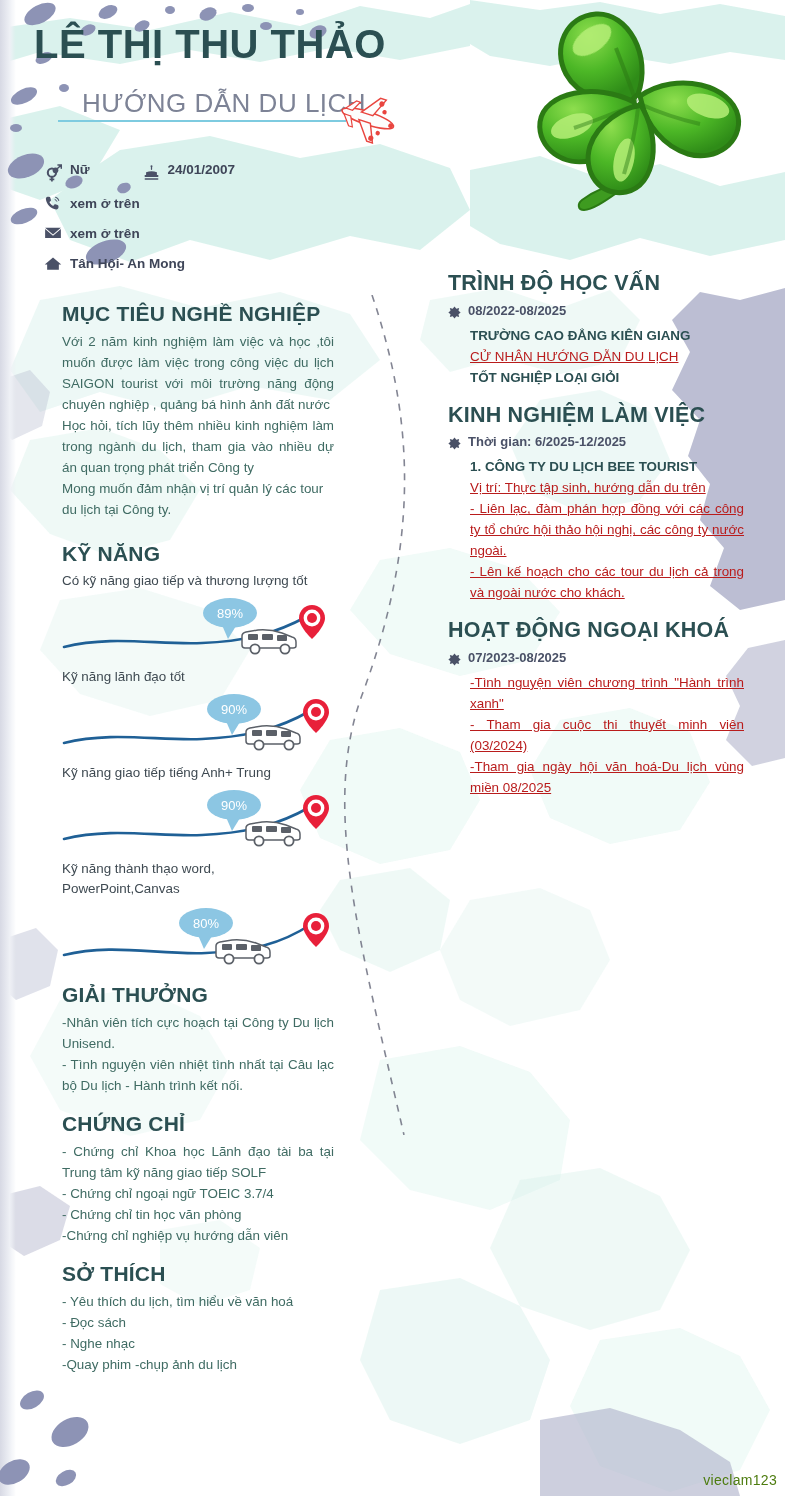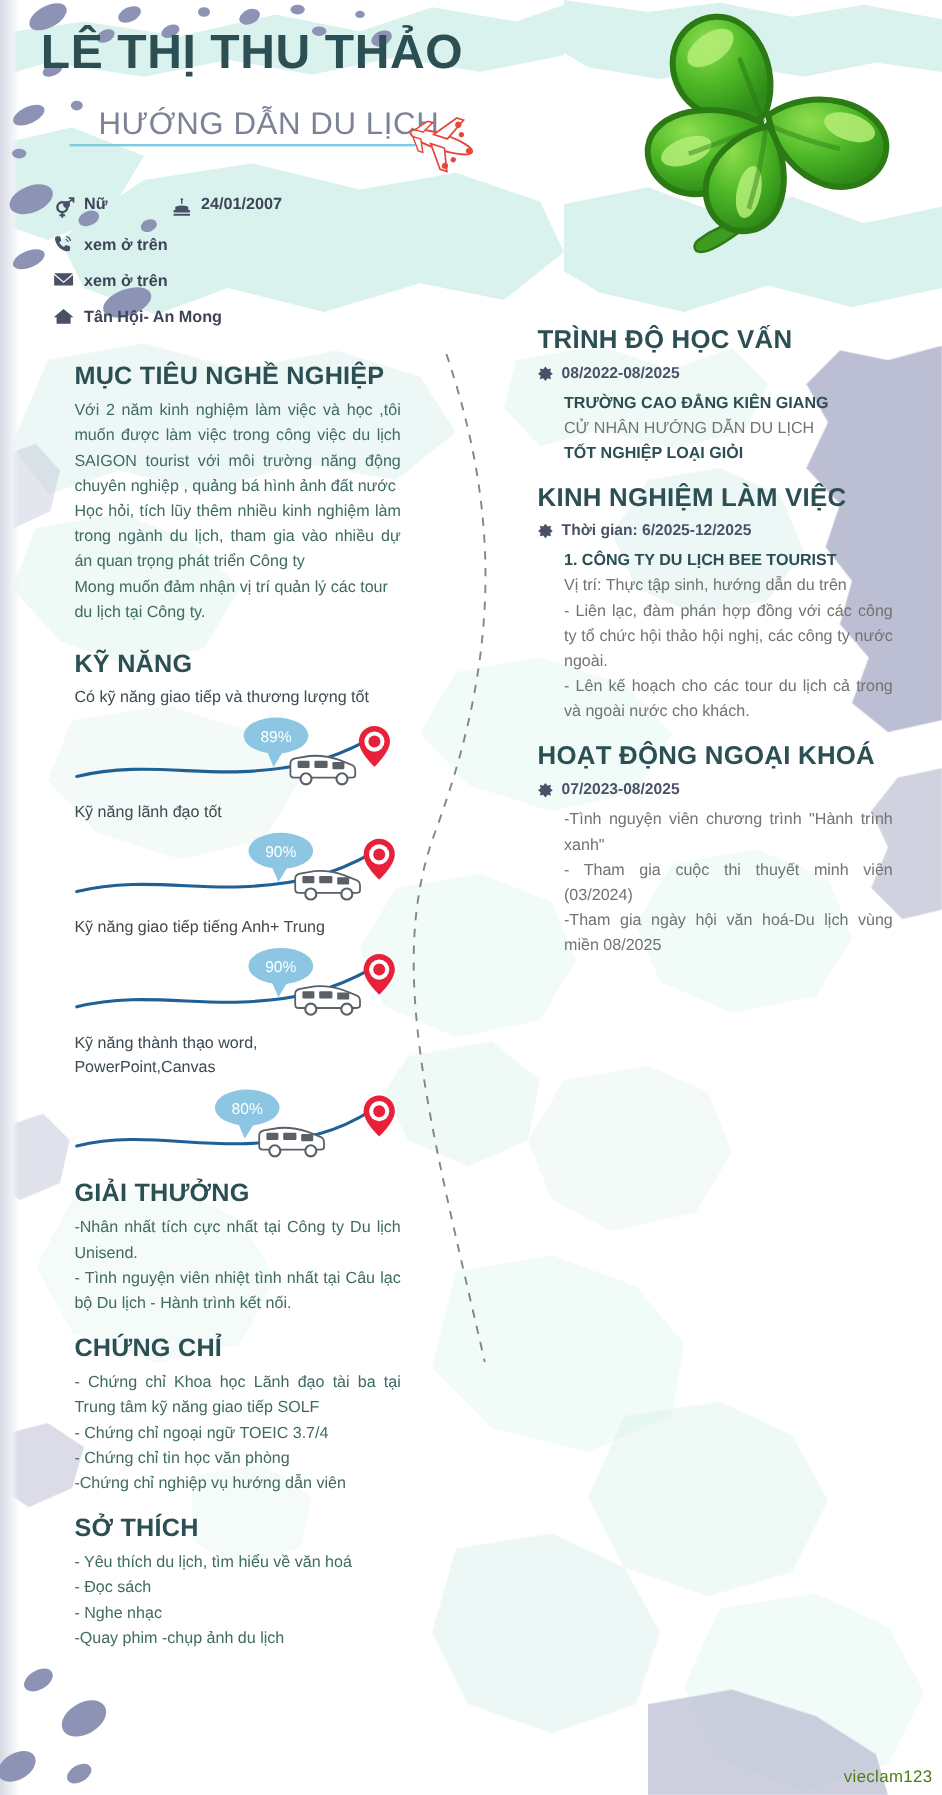--- a/index.html
+++ b/index.html
@@ -82,21 +82,21 @@
   .skill-label{font-size:13.4px;color:#3f4a52;line-height:20px;margin:0 0 2px 0;}
   .skill-graphic{position:relative;height:72px;width:272px;margin:0 0 2px 0;}
   .skill-graphic svg{position:absolute;left:0;top:0;}
 
   
   .date-row{display:flex;align-items:flex-start;gap:6px;margin:0 0 2px 0;}
   .date-ico{flex:0 0 14px;margin-top:3px;}
   .date-txt{font-size:13px;font-weight:bold;color:#4a5167;line-height:18px;}
   .indent{padding-left:22px;}
   .ln-b{font-size:13.4px;font-weight:bold;color:#2b4f52;line-height:21px;margin:0;}
-  .ln-n{font-size:13.4px;color:#737373;line-height:21px;margin:0;}
+  .ln-n{font-size:13.4px;color:#b91c1c;line-height:21px;margin:0;text-decoration:underline;}
   .just{text-align:justify;}
 
   .watermark{
     position:absolute;right:8px;bottom:8px;z-index:8;
     font-size:14px;color:#4d7c0f;letter-spacing:.3px;
   }
 </style>
 </head>
 <body>
 
@@ -384,21 +384,21 @@
             <circle cx="14" cy="13" r="5" fill="#e8203a"></circle>
           </g>
         </svg>
       </div>
     </section>
 
     <div class="gap-s"></div>
 
     <section>
       <h2 class="sec">GIẢI THƯỞNG</h2>
-      <p class="body">-Nhân nhất tích cực nhất tại Công ty Du lịch Unisend.</p>
+      <p class="body">-Nhân viên tích cực hoạch tại Công ty Du lịch Unisend.</p>
       <p class="body">- Tình nguyện viên nhiệt tình nhất tại Câu lạc bộ Du lịch - Hành trình kết nối.</p>
     </section>
 
     <div class="gap-m"></div>
 
     <section>
       <h2 class="sec">CHỨNG CHỈ</h2>
       <p class="body">- Chứng chỉ Khoa học Lãnh đạo tài ba tại Trung tâm kỹ năng giao tiếp SOLF</p>
       <p class="body nj">- Chứng chỉ ngoại ngữ TOEIC 3.7/4</p>
       <p class="body nj">- Chứng chỉ tin học văn phòng</p>

